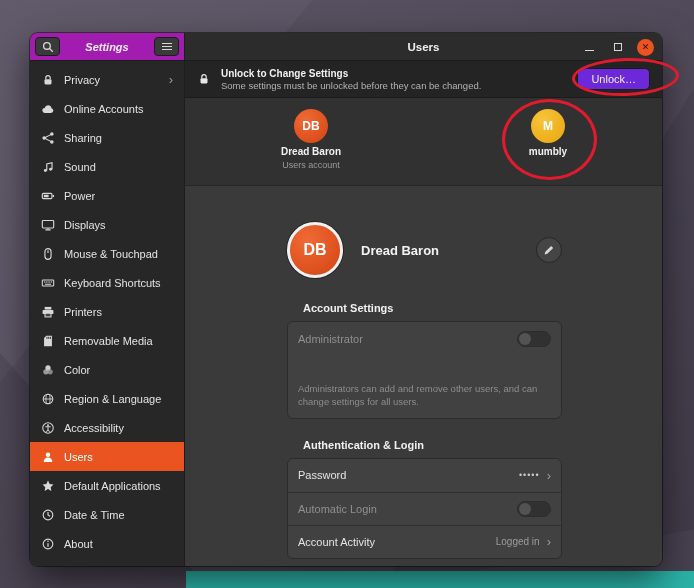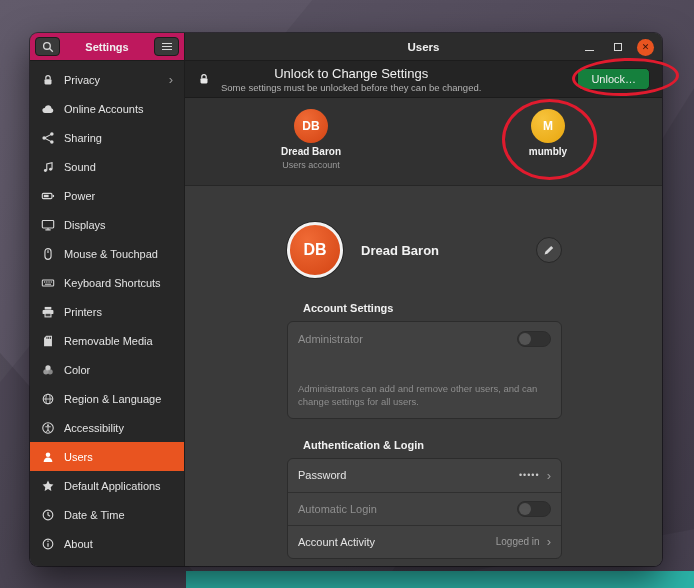--- a/index.html
+++ b/index.html
@@ -11,22 +11,22 @@
   .wp-tri.t2 { background: rgba(0,0,0,.08); clip-path: polygon(100% 15%, 100% 90%, 55% 100%); }
   .wp-tri.t3 { background: rgba(0,0,0,.10); clip-path: polygon(0 60%, 30% 100%, 0 100%); }
   .teal-strip { position: absolute; left: 186px; right: 0; bottom: 0; height: 17px; background: #2bb2a7; }
 
   .window { position: absolute; left: 30px; top: 33px; width: 632px; height: 533px;
             border-radius: 8px; overflow: hidden; display: flex;
             box-shadow: 0 14px 36px rgba(0,0,0,.55), 0 0 0 1px rgba(0,0,0,.45); }
 
   
   .sidebar { width: 155px; background: #272727; border-right: 1px solid #1d1d1d; display: flex; flex-direction: column; }
-  .sb-header { height: 28px; background: #be185d; border-bottom: 1px solid #1c1c1c;
-               display: flex; align-items: center; padding: 0 5px; gap: 4px; flex: none; }
+  .sb-header { height: 28px; background: #a21caf; border-bottom: 1px solid #1c1c1c;
+               display: flex; align-items: center; padding: 0 5px; gap: 4px; flex: none; font-style: italic; }
   .hd-btn { width: 25px; height: 19px; border-radius: 4px; background: #3a3a3a; border: 1px solid #1d1d1d;
             display: flex; align-items: center; justify-content: center; cursor: pointer; }
   .sb-title { flex: 1; text-align: center; color: #f0f0f0; font-weight: bold; font-size: 11px; }
   .ham { display: flex; flex-direction: column; gap: 2px; }
   .ham span { display: block; width: 10px; height: 1.3px; background: #d8d8d8; }
   .sb-list { flex: 1; padding-top: 4px; overflow: hidden; }
   .sb-item { height: 29px; display: flex; align-items: center; gap: 9px; padding: 0 11px;
              color: #e3e3e3; font-size: 11px; cursor: pointer; }
   .sb-item .ic { flex: none; }
   .sb-item.selected { background: #E95420; color: #ffffff; }
@@ -41,23 +41,23 @@
   .win-controls { position: absolute; right: 8px; top: 0; height: 28px; display: flex; align-items: center; gap: 11px; }
   .wc { display: flex; align-items: center; justify-content: center; width: 17px; height: 17px; cursor: pointer; }
   .wc-min i { display: block; width: 9px; height: 1.5px; background: #d8d8d8; margin-top: 7px; }
   .wc-max i { display: block; width: 8px; height: 8px; border: 1.3px solid #d8d8d8; }
   .wc-close { border-radius: 50%; background: #e95420; color: #38130a; font-size: 9px; font-weight: bold; }
 
   
   .banner { height: 37px; background: #242424; border-bottom: 1px solid #1b1b1b; flex: none;
             display: flex; align-items: center; padding: 0 12px; gap: 10px; }
   .banner-text { display: flex; flex-direction: column; gap: 1px; }
-  .banner-title { color: #f0f0f0; font-weight: normal; font-size: 13px; text-align: center; }
+  .banner-title { color: #f0f0f0; font-weight: bold; font-size: 10px; }
   .banner-sub { color: #b3b3b3; font-size: 9.5px; }
-  .unlock-btn { margin-left: auto; background: #15803d; border: 1px solid #1c1c1c; border-radius: 5px;
+  .unlock-btn { margin-left: auto; background: #6d28d9; border: 1px solid #1c1c1c; border-radius: 5px;
                 color: #ededed; font-size: 11px; padding: 4px 13px; cursor: pointer;
                 font-family: inherit; }
 
   
   .carousel { height: 88px; background: #313131; border-bottom: 1px solid #262626; flex: none; position: relative; }
   .car-user { position: absolute; top: 11px; width: 72px; display: flex; flex-direction: column; align-items: center;
               gap: 3px; cursor: pointer; }
   .car-user.u0 { left: 90px; }
   .car-user.u1 { left: 327px; }
   .car-avatar { width: 34px; height: 34px; border-radius: 50%; display: flex; align-items: center; justify-content: center;

